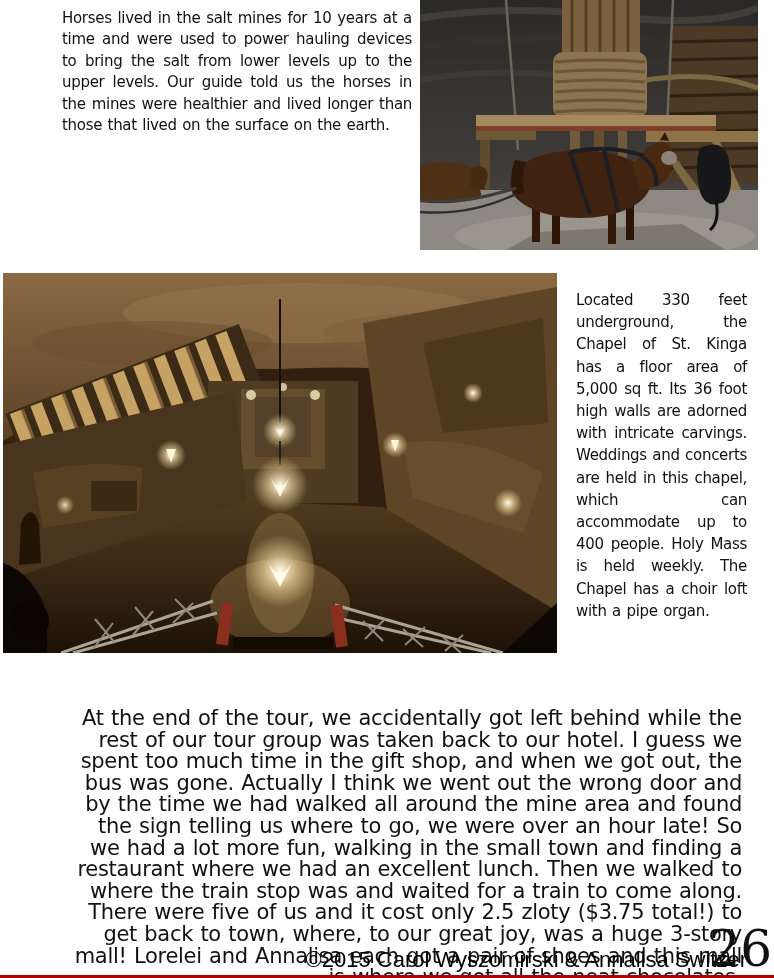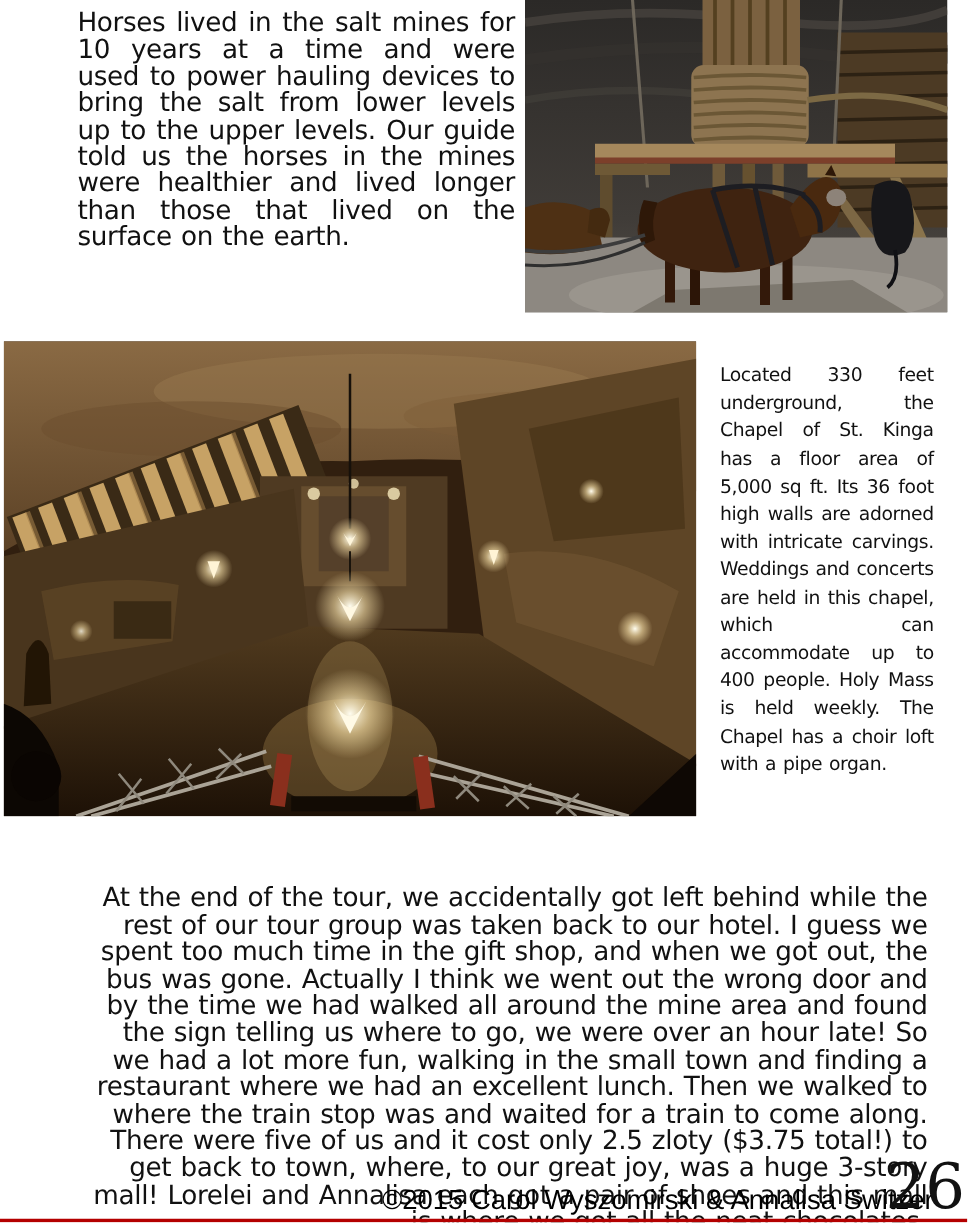--- a/index.html
+++ b/index.html
@@ -6,21 +6,21 @@
   #page{
     position:relative;width:774px;height:978px;background:#ffffff;
     overflow:hidden;font-family:"DejaVu Sans",sans-serif;color:#1a1a1a;
   }
   .para{
     position:absolute;letter-spacing:-0.3px;word-spacing:1px;
     color:#111;
   }
   #top-paragraph{
     left:62px;top:8px;width:350px;
-    font-size:21px;line-height:21.4px;text-align:justify;
+    font-size:15px;line-height:21.4px;text-align:justify;
   }
   #chapel-paragraph{
     left:576px;top:289px;width:171px;
     font-size:15px;line-height:22.2px;text-align:justify;
   }
   #bottom-paragraph{
     left:62px;top:708px;width:680px;
     font-size:21px;line-height:21.6px;text-align:right;
   }
   .photo{position:absolute;display:block;}

